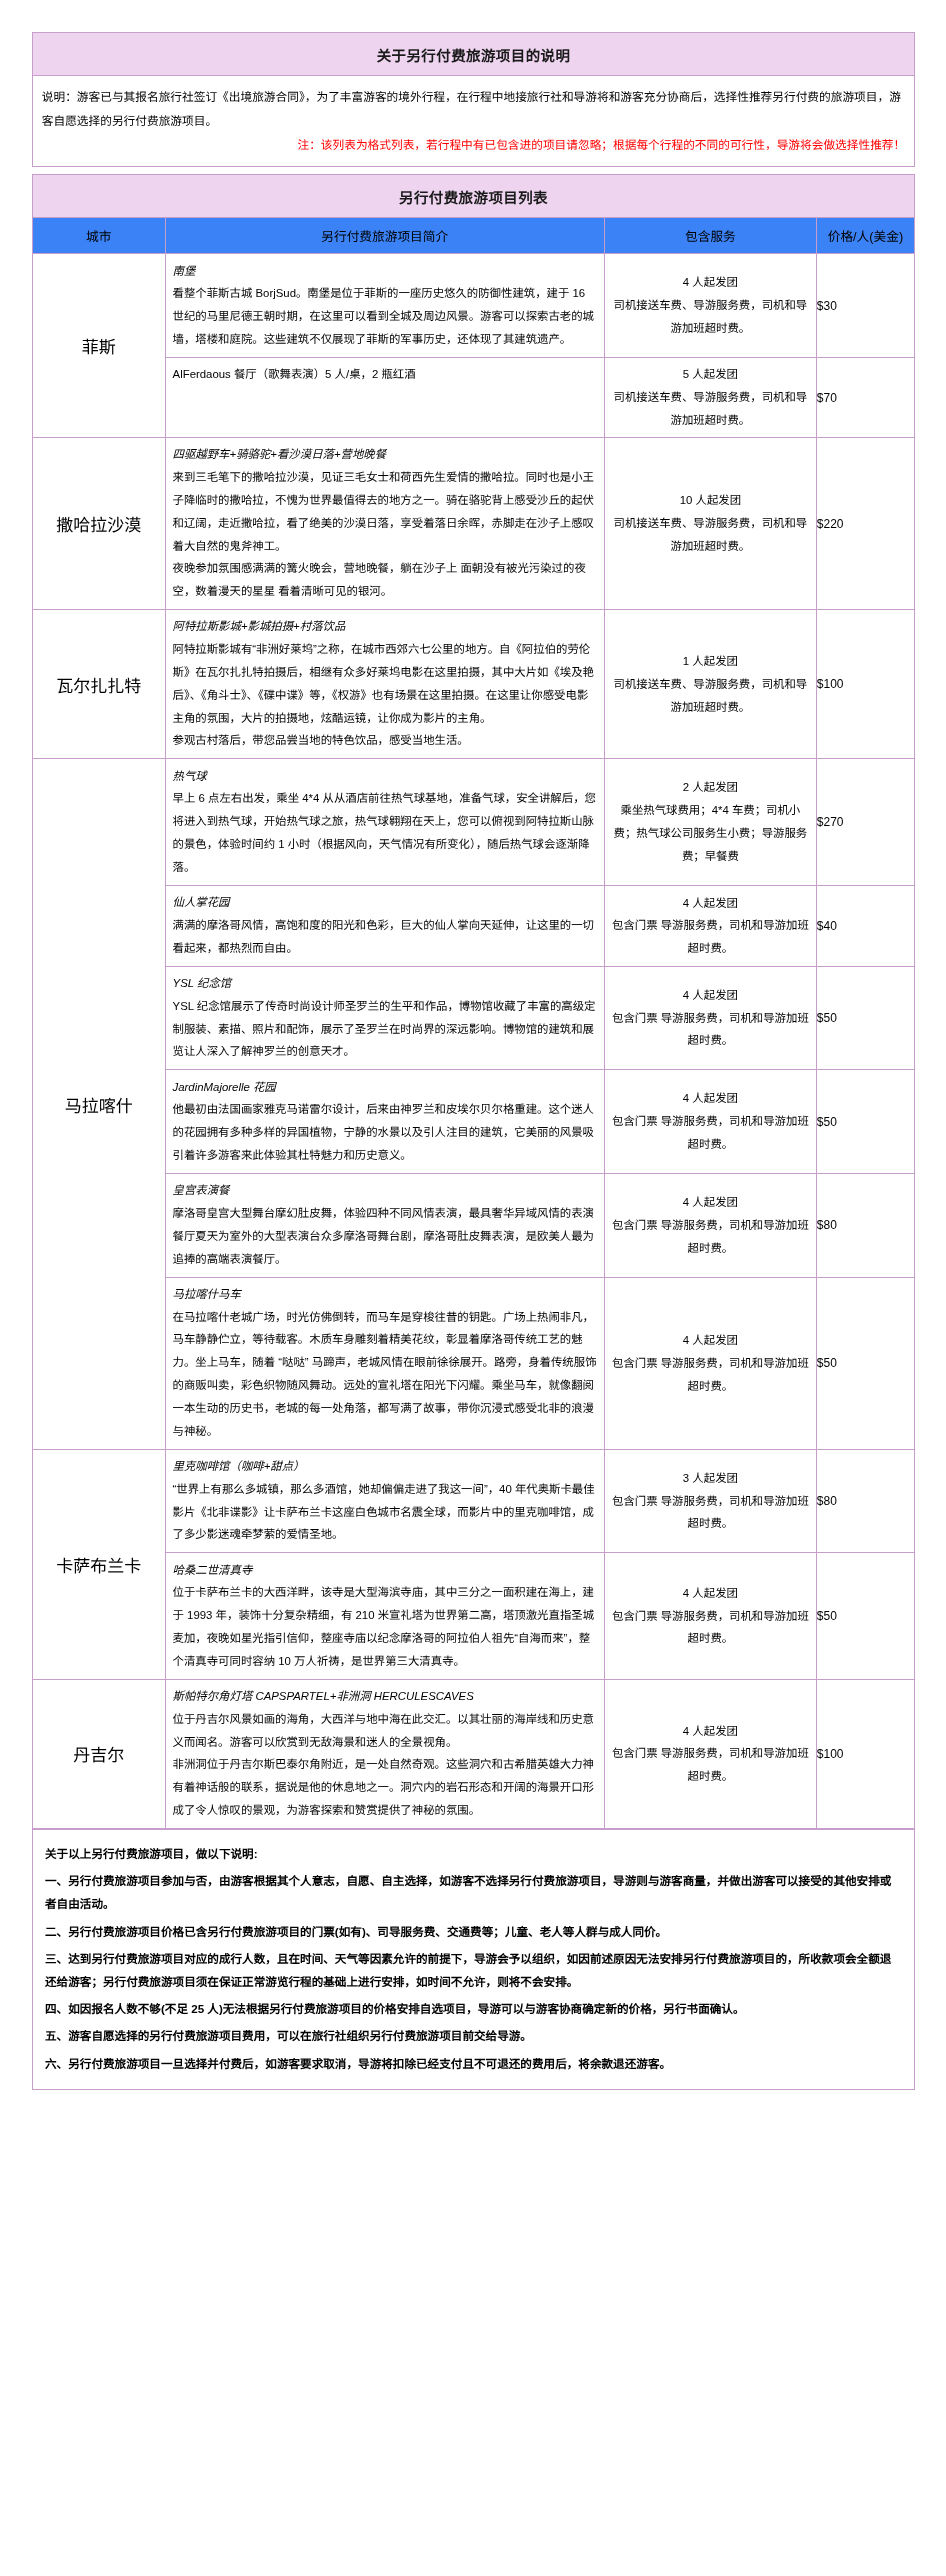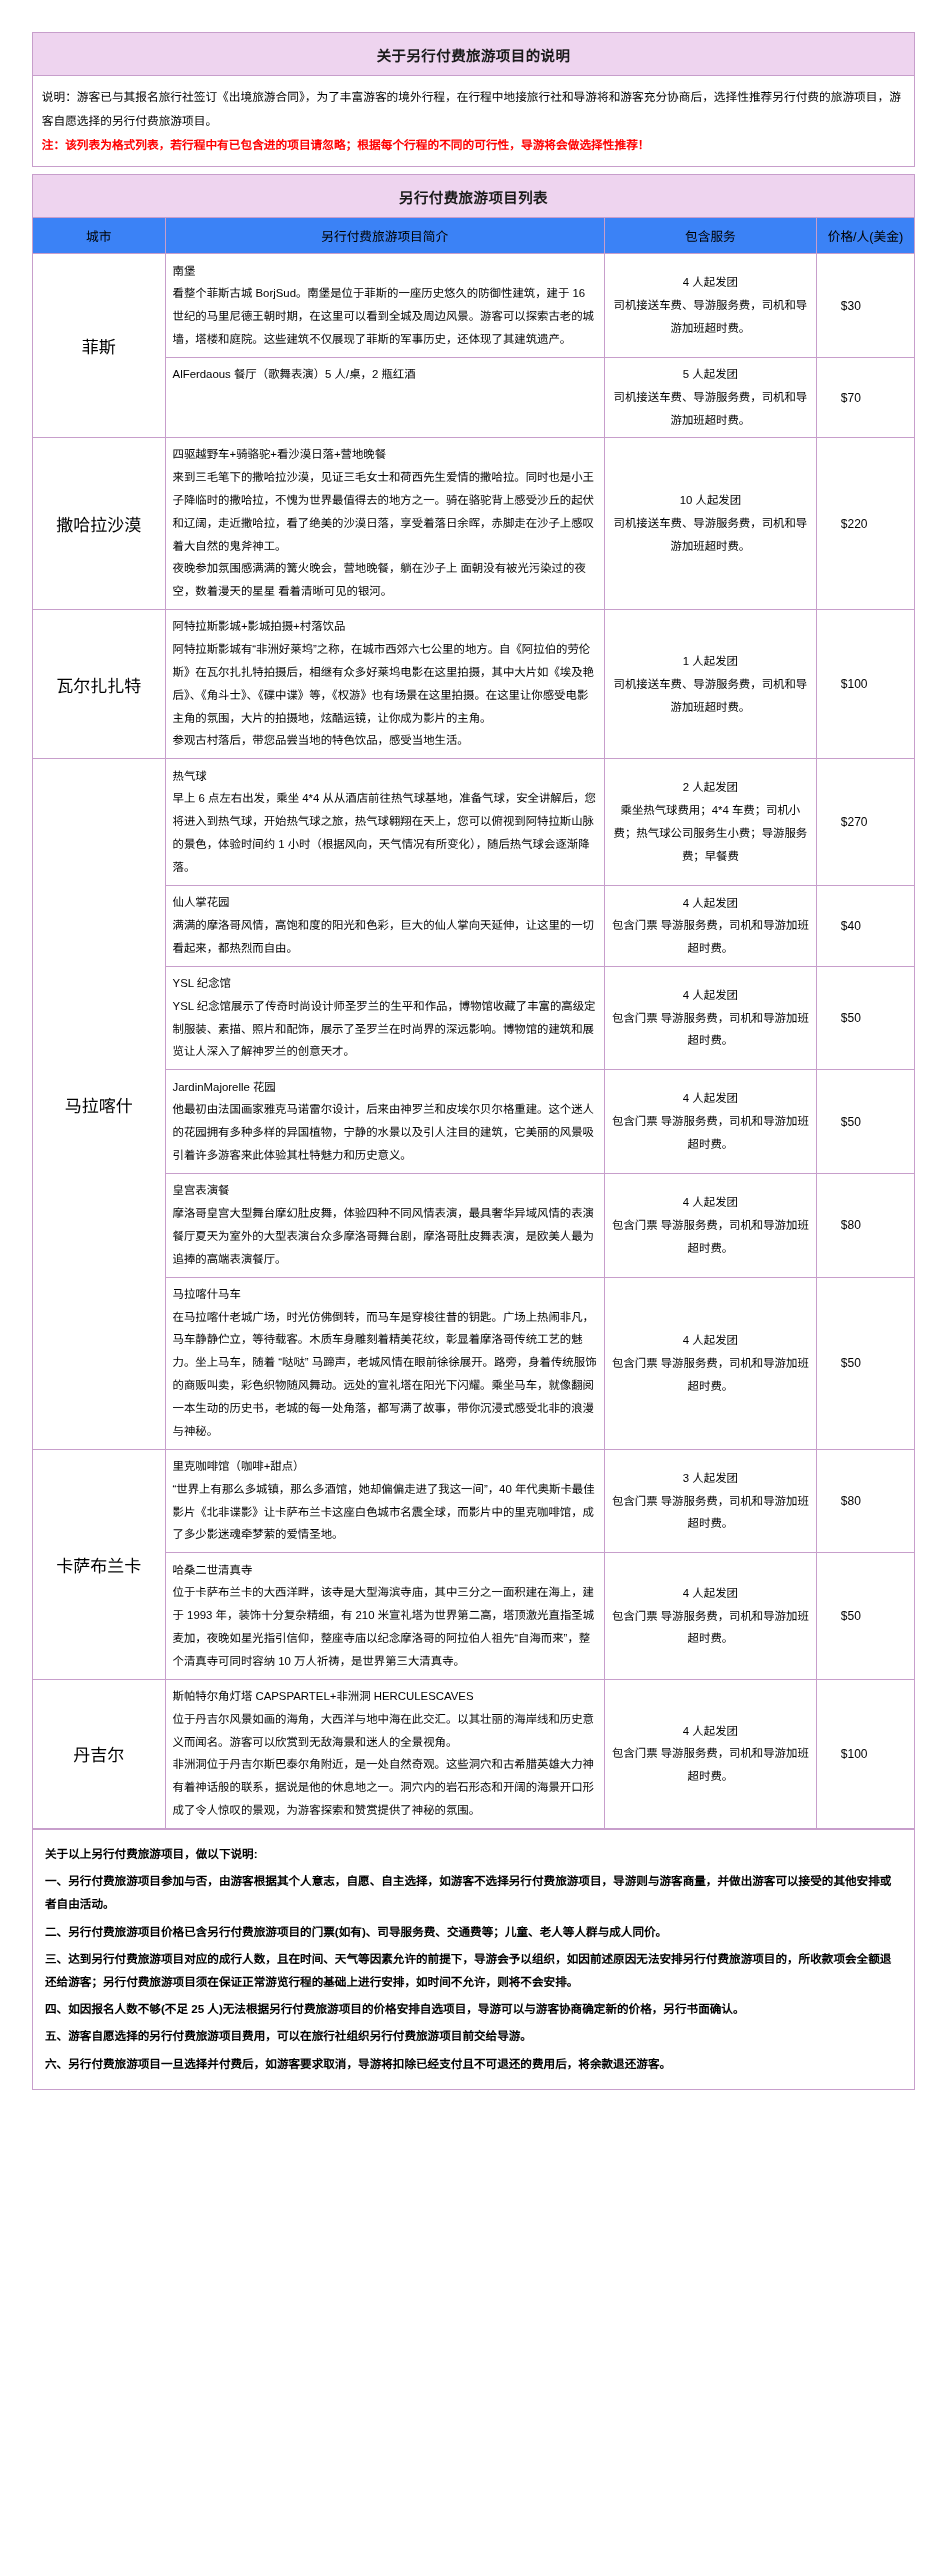--- a/index.html
+++ b/index.html
@@ -35,21 +35,21 @@
     padding:10.5px 5.3px;
     letter-spacing:0.4px;
   }
   .intro-cell{
     background:#ffffff;
     padding:8.8px 8.8px 9.6px 8.8px;
     font-size:11.7px;
     line-height:2.05;
   }
   .intro-cell p{margin:0;font-weight:normal;}
-  .intro-cell p.note{color:#ff0000;font-weight:bold;}
+  .intro-cell p.note{color:#ff0000;font-weight:normal;text-align:right;}
   .gap{height:7px;border:none;background:#fff;}
 
   .thead td{
     background:#3b82f6;
     text-align:center;
     font-size:12.7px;
     padding:8px 1.8px;
     font-weight:normal;
   }
   .col-city{width:127px;}
@@ -61,32 +61,32 @@
     text-align:center;
     font-size:17px;
     vertical-align:middle;
   }
   td.desc{
     padding:5.3px 7px 6.1px 7px;
     font-size:11.4px;
     line-height:2.0;
     vertical-align:top;
   }
-  td.desc .hd{display:block;}
+  td.desc .hd{display:block;font-style:italic;}
   td.desc .bd{display:block;}
   td.svc{
     padding:5.3px 7px;
     font-size:11.4px;
     line-height:2.0;
     vertical-align:middle;
   }
   td.svc .l{display:block;text-align:center;}
   td.price{
     text-align:left;
-    padding-left:24px;
+    padding-left:0;
     font-size:12px;
     vertical-align:middle;
   }
   .footer-cell{
     padding:8px 8px 10.5px 8px;
     font-size:11.6px;
     line-height:2.0;
   }
   .footer-cell p{margin:4px;font-weight:bold;}
 </style>

